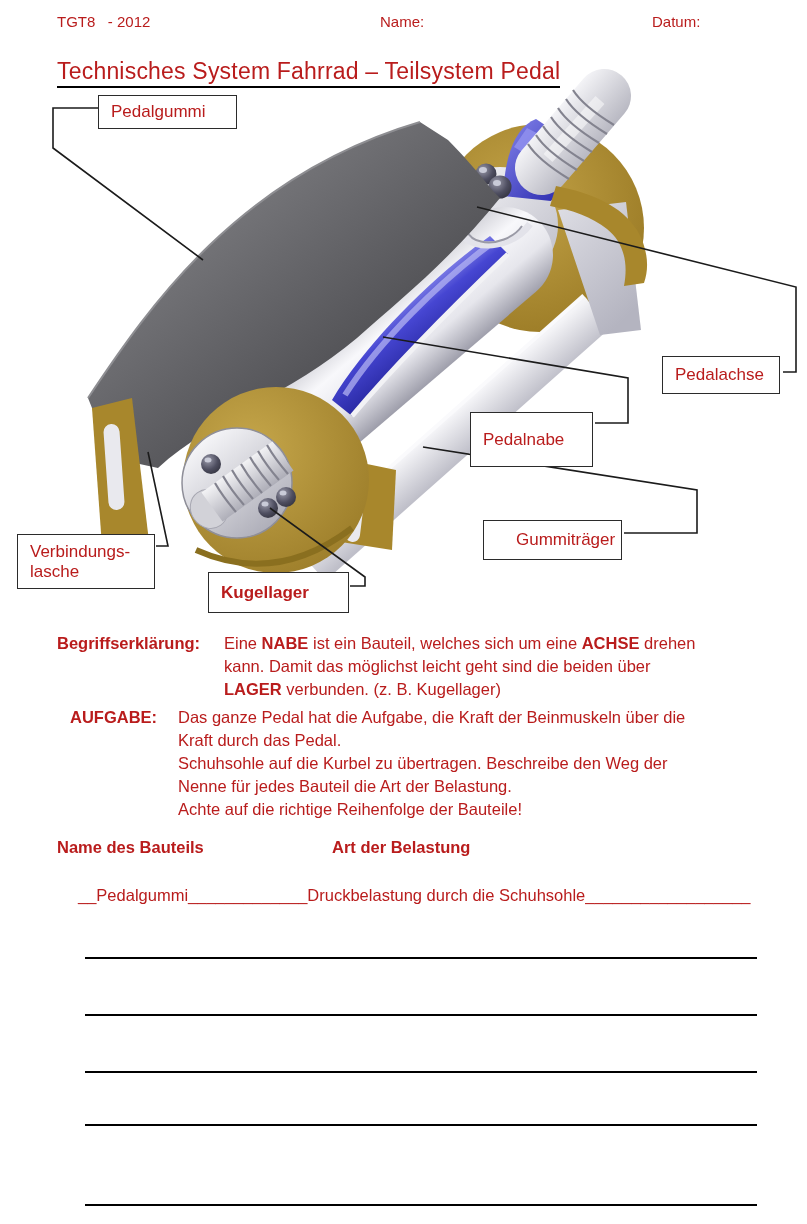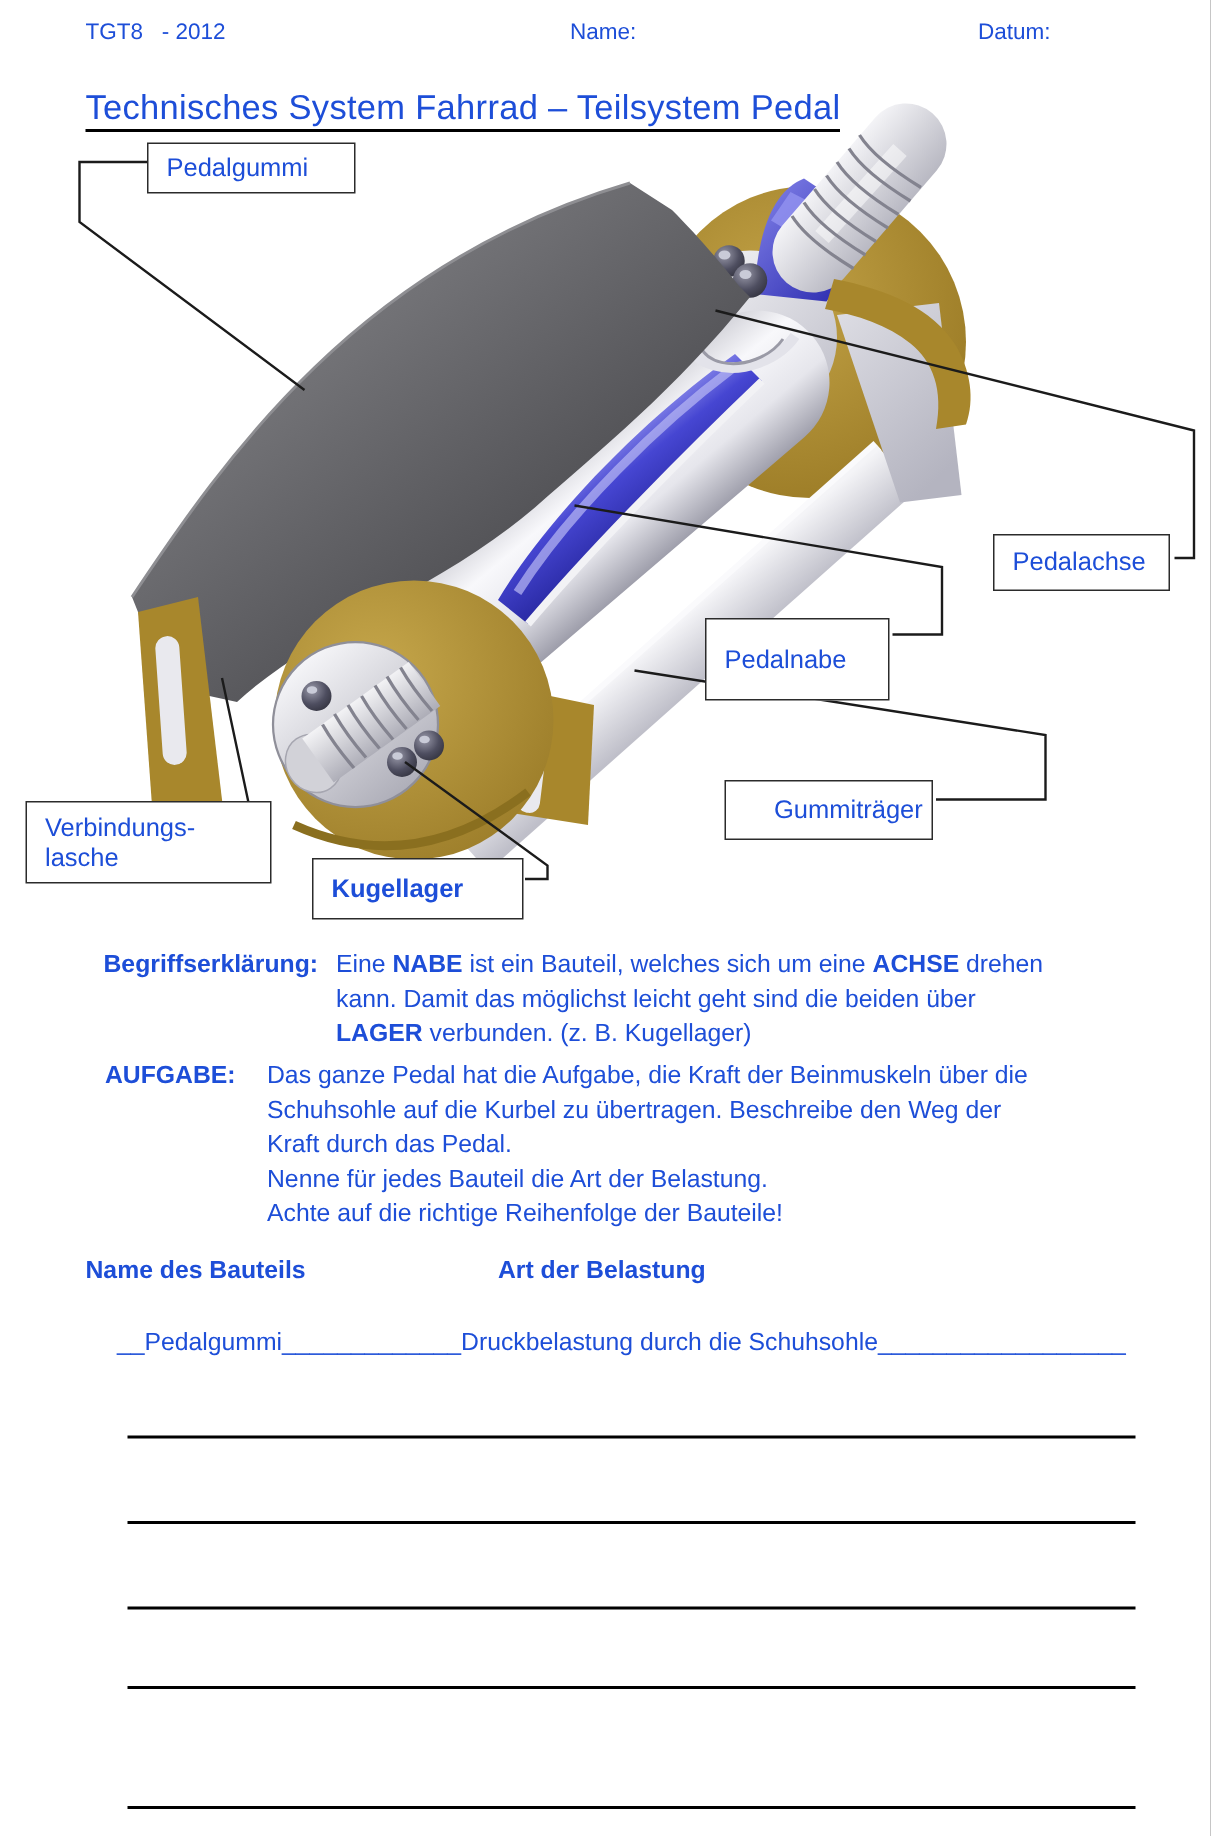--- a/index.html
+++ b/index.html
@@ -1,18 +1,18 @@
 <!DOCTYPE html>
 <html><head>
 <meta charset="utf-8">
 <style>
   html,body{margin:0;padding:0;background:#9a9a9a;}
   .page{
     position:relative;width:807px;height:1224px;margin:0 auto;background:#ffffff;
-    font-family:"Liberation Sans","DejaVu Sans",sans-serif;color:#1d4ed8;overflow:hidden;
+    font-family:"Liberation Sans","DejaVu Sans",sans-serif;color:#b91c1c;overflow:hidden;
   }
   .abs{position:absolute;}
   
   .hdr{top:13px;font-size:15px;white-space:pre;}
   #hdr-course{left:57px;}
   #hdr-name{left:380px;}
   #hdr-date{left:652px;}
   
   .title{
     left:57px;top:58px;font-size:23px;letter-spacing:.2px;
@@ -23,28 +23,28 @@
   
   .callout{
     position:absolute;z-index:2;background:#fff;border:1.5px solid #2b2b2b;
     box-sizing:border-box;font-size:17px;line-height:20px;
     display:flex;flex-direction:column;justify-content:center;padding-left:12px;
   }
   #cb-pedalgummi{left:98px;top:95px;width:139px;height:34px;}
   #cb-pedalachse{left:662px;top:356px;width:118px;height:38px;}
   #cb-pedalnabe{left:470px;top:412px;width:123px;height:55px;}
   #cb-gummitraeger{left:483px;top:520px;width:139px;height:40px;padding-left:32px;}
-  #cb-verbindungslasche{left:17px;top:534px;width:164px;height:55px;}
+  #cb-verbindungslasche{left:17px;top:534px;width:138px;height:55px;}
   #cb-kugellager{left:208px;top:572px;width:141px;height:41px;font-weight:bold;}
   
   .blk-label{font-weight:700;font-size:16.5px;line-height:23px;white-space:pre;}
   .blk-lines{font-size:16.5px;line-height:23px;}
   .blk-lines div{white-space:pre;}
   .b{font-weight:700;}
-  #def-label{left:69px;top:632px;}
+  #def-label{left:57px;top:632px;}
   #def-lines{left:224px;top:632px;}
   #task-label{left:70px;top:706px;}
   #task-lines{left:178px;top:706px;}
   
   .ws-h{font-weight:700;font-size:16.5px;top:838px;}
   #ws-h1{left:57px;}
   #ws-h2{left:332px;}
   #ws-filled{left:78px;top:886px;font-size:16.5px;white-space:pre;}
   .rule{position:absolute;left:85px;width:672px;height:2.4px;background:#000;}
 </style>
@@ -211,22 +211,22 @@
   <div class="abs blk-label" id="def-label">Begriffserklärung:</div>
   <div class="abs blk-lines" id="def-lines">
       <div><span>Eine </span><span class="b">NABE</span><span> ist ein Bauteil, welches sich um eine </span><span class="b">ACHSE</span><span> drehen</span></div>
       <div><span>kann. Damit das möglichst leicht geht sind die beiden über</span></div>
       <div><span class="b">LAGER</span><span> verbunden. (z. B. Kugellager)</span></div>
     </div>
 
   <div class="abs blk-label" id="task-label">AUFGABE:</div>
   <div class="abs blk-lines" id="task-lines">
       <div>Das ganze Pedal hat die Aufgabe, die Kraft der Beinmuskeln über die</div>
+      <div>Kraft durch das Pedal.</div>
       <div>Schuhsohle auf die Kurbel zu übertragen. Beschreibe den Weg der</div>
-      <div>Kraft durch das Pedal.</div>
       <div>Nenne für jedes Bauteil die Art der Belastung.</div>
       <div>Achte auf die richtige Reihenfolge der Bauteile!</div>
     </div>
 
   <div class="abs ws-h" id="ws-h1">Name des Bauteils</div>
   <div class="abs ws-h" id="ws-h2">Art der Belastung</div>
   <div class="abs" id="ws-filled">__Pedalgummi_____________Druckbelastung durch die Schuhsohle__________________</div>
   <div id="rules">
       <div class="rule" style="top: 957px;"></div>
       <div class="rule" style="top: 1014px;"></div>

